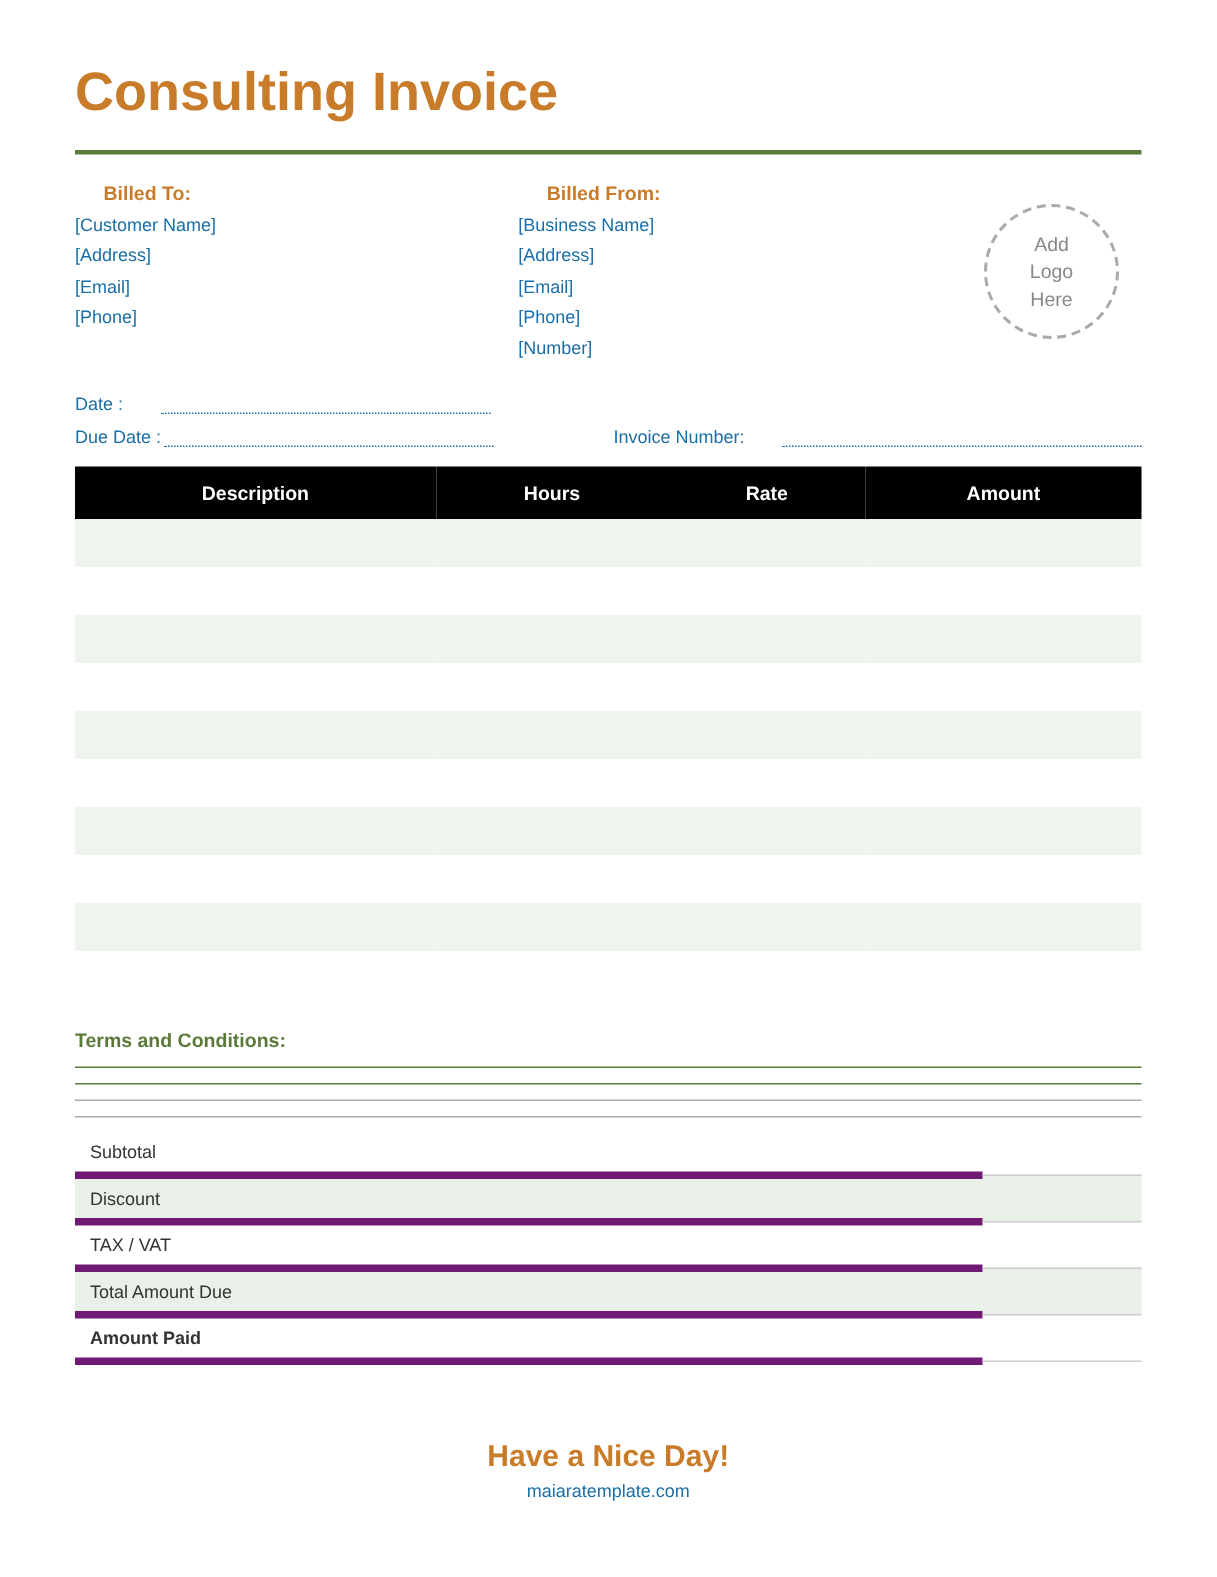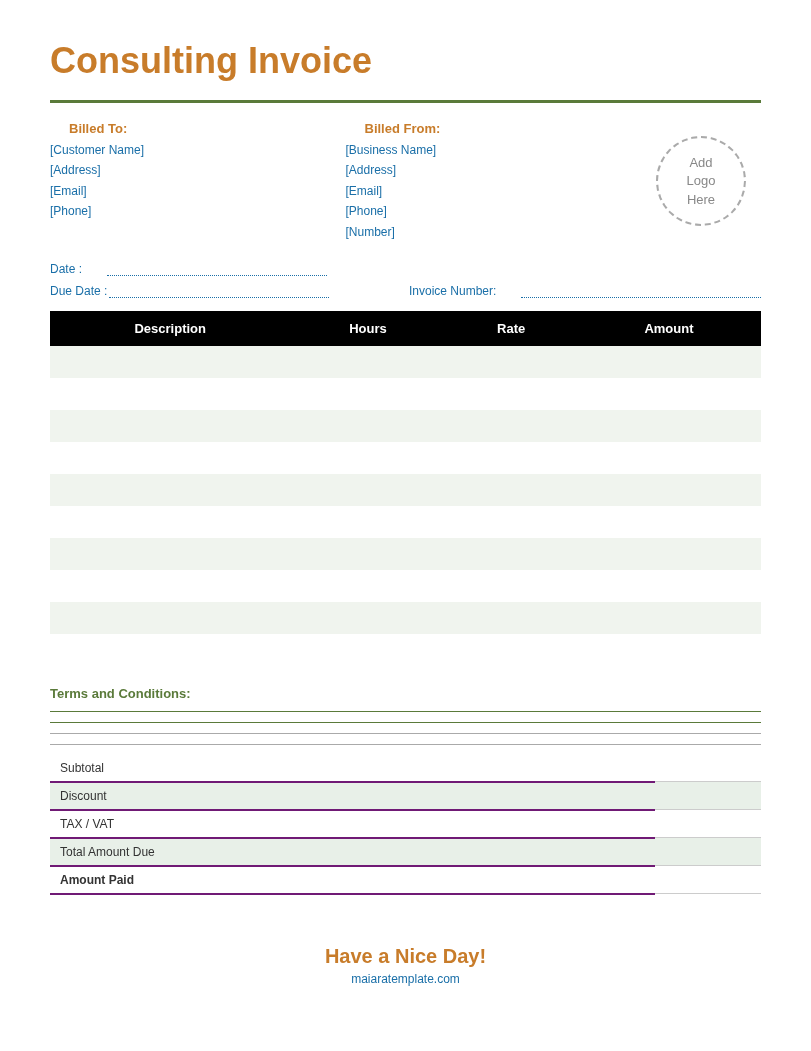--- a/index.html
+++ b/index.html
@@ -187,21 +187,21 @@
     }
     .totals-table .amount-paid td {
       background-color: #fff;
       font-weight: bold;
     }
     .totals-table td:last-child {
       text-align: right;
       border-bottom: 1px solid #ccc;
     }
     .totals-table td:first-child {
-      border-bottom: 2px solid #701a75;
+      border-bottom: 5px solid #701a75;
     }
     .footer {
       text-align: center;
       margin-top: 50px;
     }
     .footer-nice-day {
       color: #c87c2a;
       font-size: 20px;
       font-weight: bold;
       margin-bottom: 4px;

